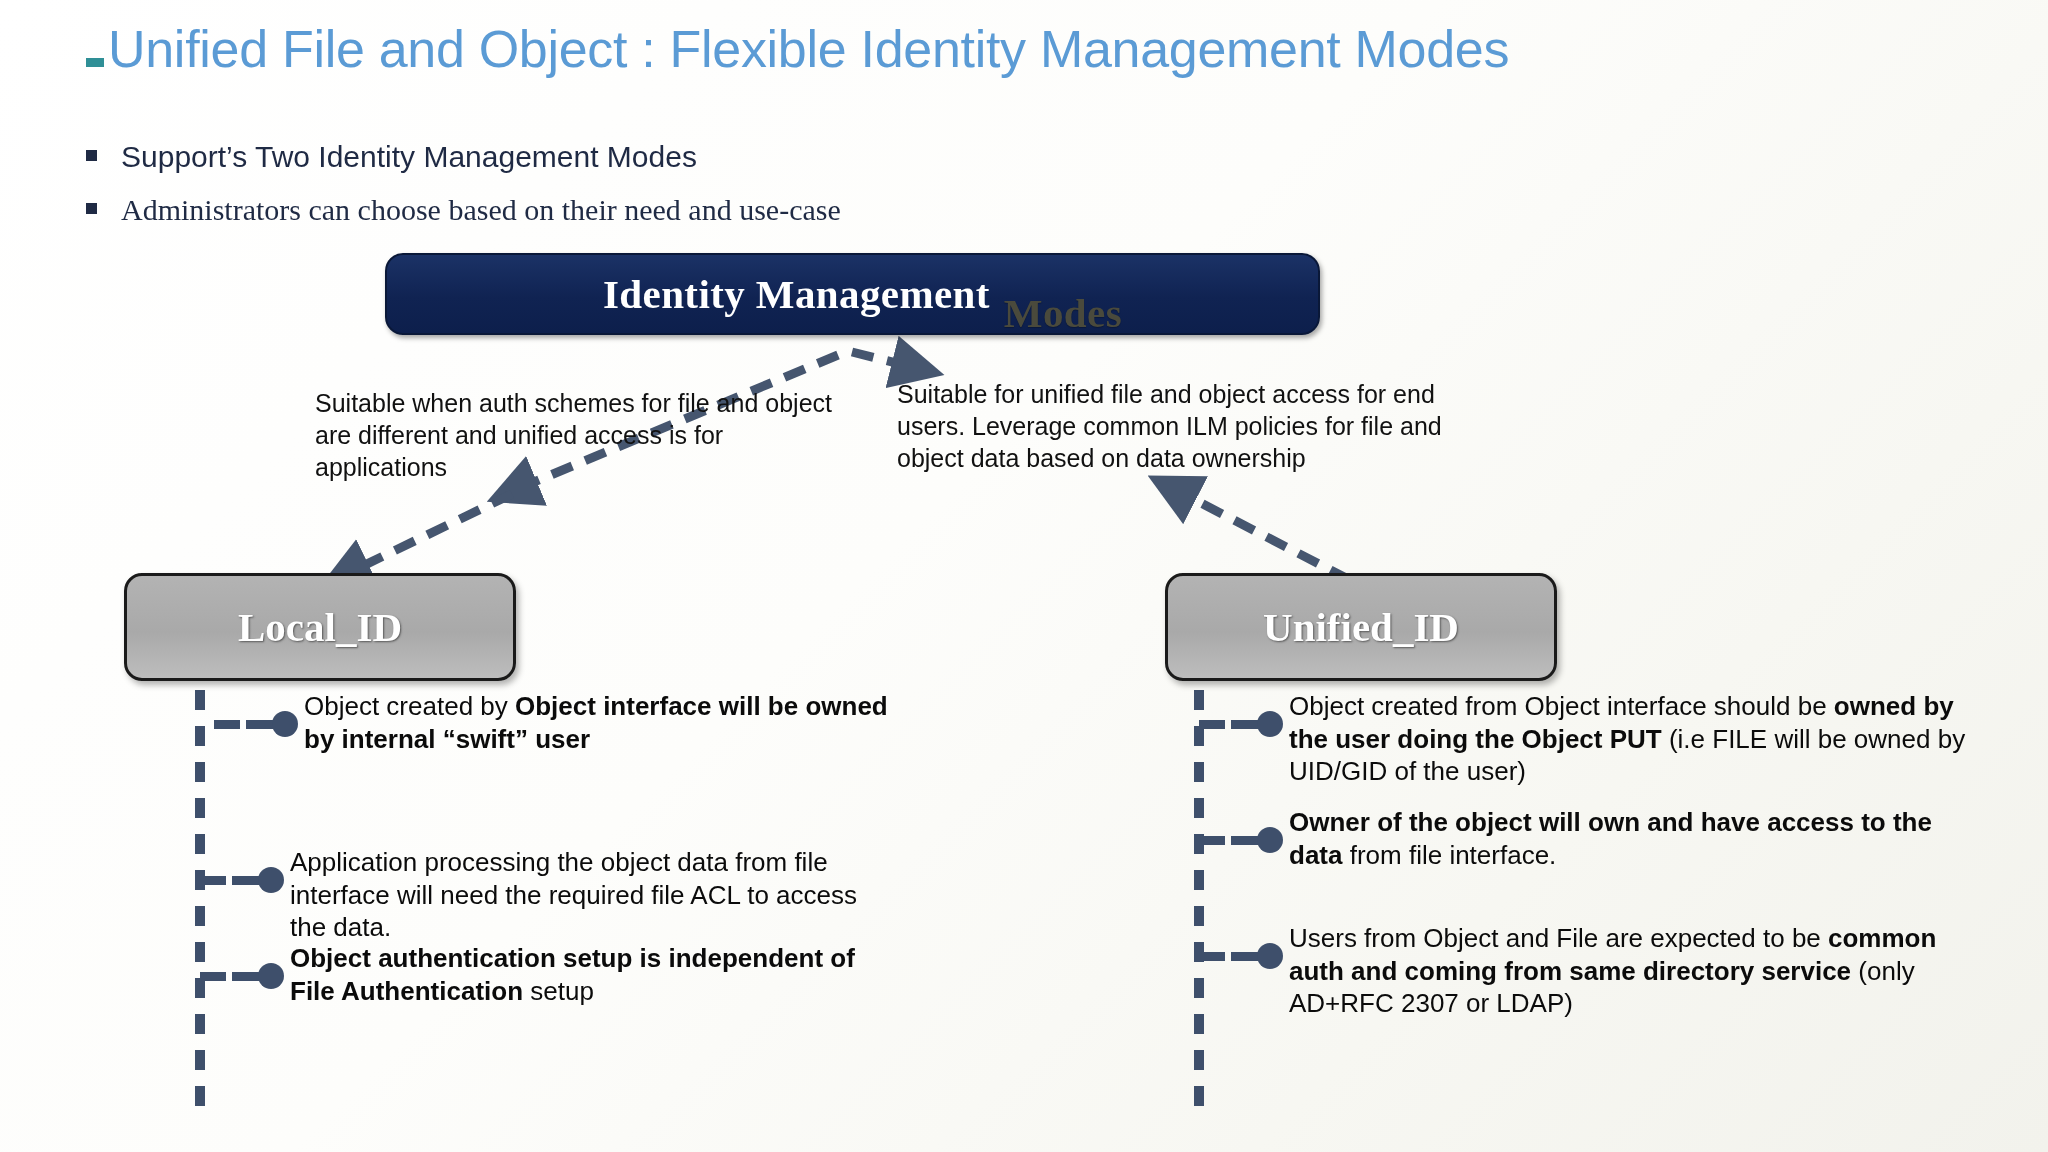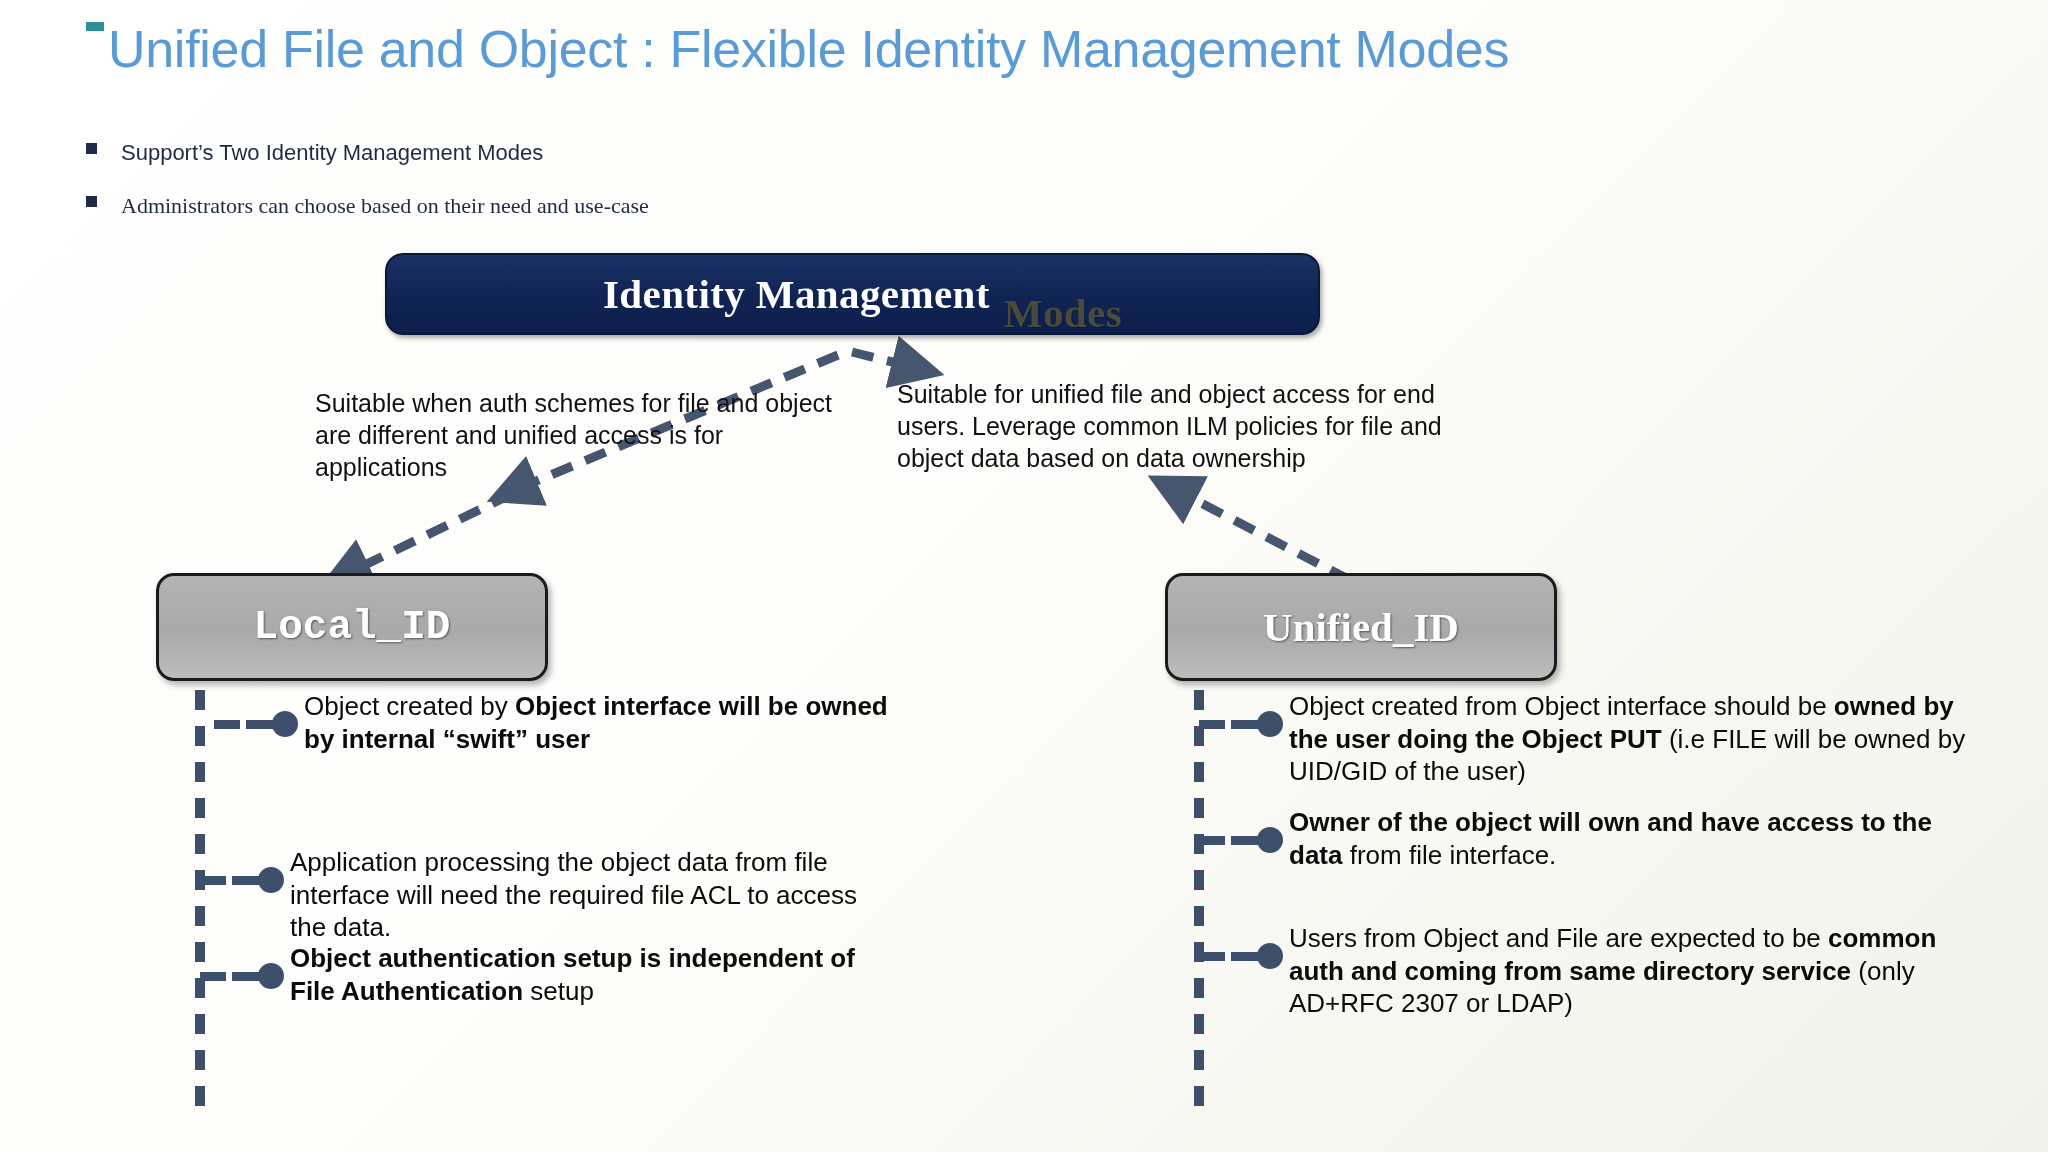--- a/index.html
+++ b/index.html
@@ -15,20 +15,21 @@
     font-family: "Liberation Sans", sans-serif;
     overflow: hidden;
   }
 
   
   #title-row {
     position: absolute;
     left: 86px;
     top: 22px;
     display: flex;
+    align-items: flex-end;
   }
   .title-dash {
     width: 18px;
     height: 9px;
     background: #2f8f96;
     margin-right: 4px;
     margin-bottom: 10px;
   }
   #page-title {
     font-family: "Liberation Sans", sans-serif;
@@ -39,21 +40,21 @@
     white-space: nowrap;
     line-height: 1.05;
   }
 
   
   .bullet-row {
     position: absolute;
     display: flex;
     align-items: baseline;
     color: #1f2a44;
-    font-size: 22px;
+    font-size: 30px;
     white-space: nowrap;
   }
   .bullet-sq {
     width: 11px;
     height: 11px;
     background: #1f2a44;
     margin-right: 24px;
     position: relative;
     top: -6px;
     flex: none;
@@ -94,21 +95,21 @@
   .id-box {
     width: 392px;
     height: 108px;
     background: linear-gradient(180deg, #b3b3b3 0%, #a9a9a9 55%, #bdbdbd 100%);
     border: 3px solid #1a1a1a;
     box-shadow: 3px 4px 6px rgba(0,0,0,0.30);
     font-size: 41px;
     color: #ffffff;
     text-shadow: 1px 1px 2px rgba(60,60,60,0.75);
   }
-  #local-id-box  { left: 156px;  top: 573px; font-family: Liberation Mono, monospace; }
+  #local-id-box  { left: 124px;  top: 573px; }
   #unified-id-box{ left: 1165px; top: 573px; }
 
   
   .callout {
     position: absolute;
     color: #111111;
     font-size: 25px;
     line-height: 1.28;
   }
   #callout-left  { left: 315px; top: 387px; width: 520px; }

